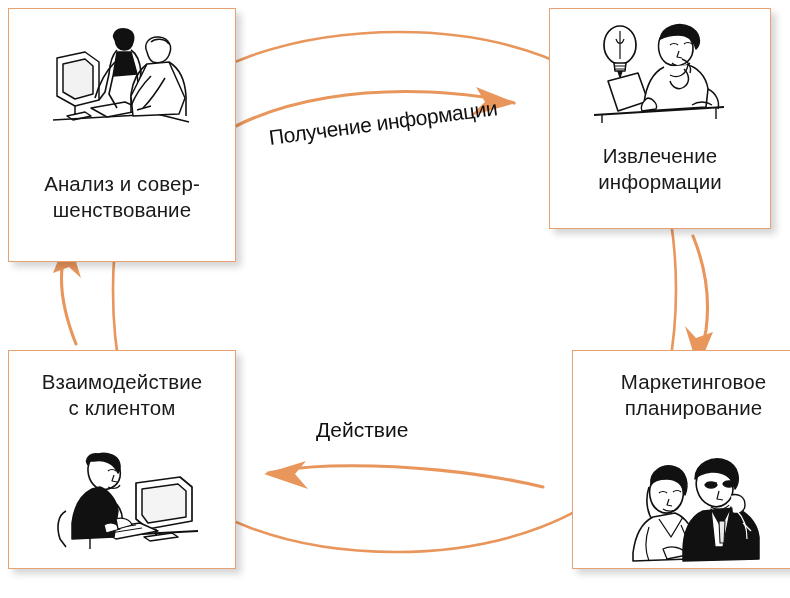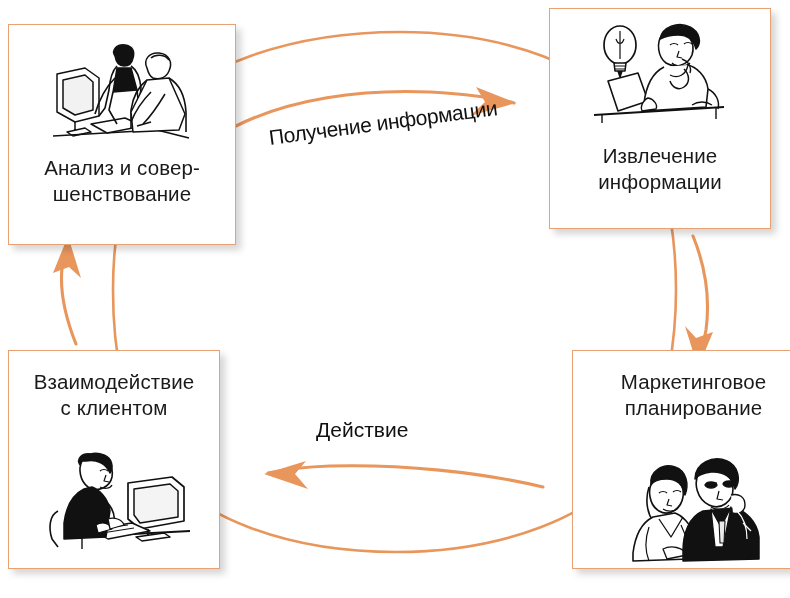--- a/index.html
+++ b/index.html
@@ -47,23 +47,23 @@
     font-family: "Liberation Sans", "DejaVu Sans", sans-serif;
   }
   .node-art {
     width: 100%;
     display: flex;
     justify-content: center;
     align-items: center;
   }
 
   
-  #box-analysis   { left: 8px;   top: 24px;   width: 228px; height: 221px; }
+  #box-analysis   { left: 8px;   top: 8px;   width: 228px; height: 254px; gap: 32px; }
   #box-extraction { left: 549px; top: 8px;   width: 222px; height: 221px; }
-  #box-interaction{ left: 8px;   top: 350px; width: 212px; height: 219px; }
+  #box-interaction{ left: 8px;   top: 350px; width: 228px; height: 219px; }
   #box-planning   { left: 572px; top: 350px; width: 243px; height: 219px; }
 
   #box-analysis .node-art    { height: 118px; margin-top: 10px; }
   #box-extraction .node-art  { height: 122px; margin-top: 8px; }
   #box-interaction .node-art { height: 120px; margin-top: 4px; }
   #box-planning .node-art    { height: 120px; margin-top: 4px; }
 
   #box-analysis .node-label    { margin-top: 2px; }
   #box-extraction .node-label  { margin-top: 4px; }
   #box-interaction .node-label { margin-top: 18px; }

